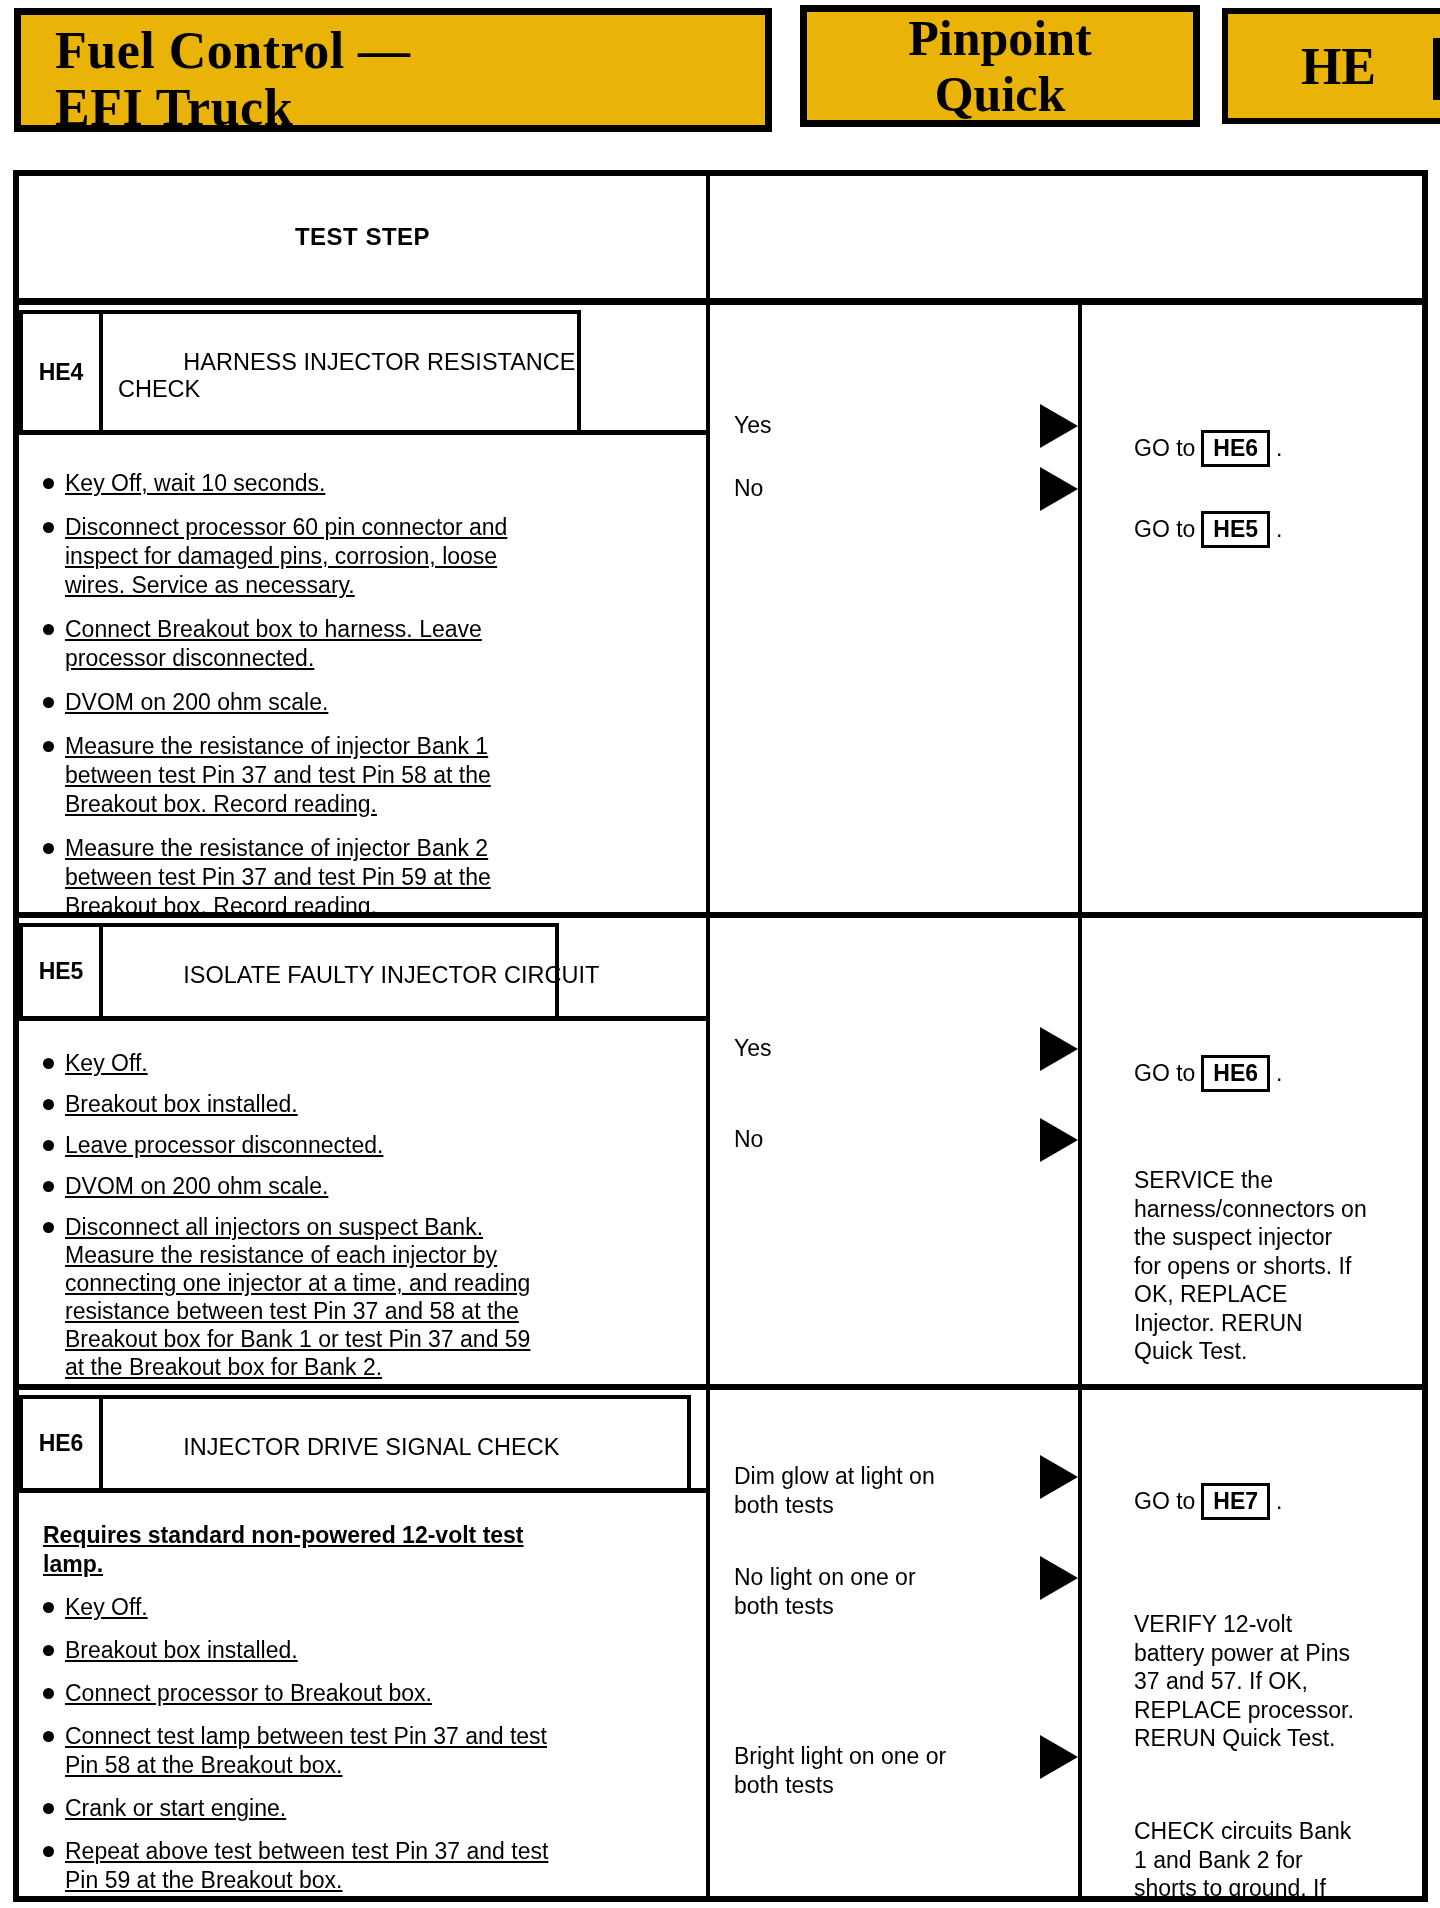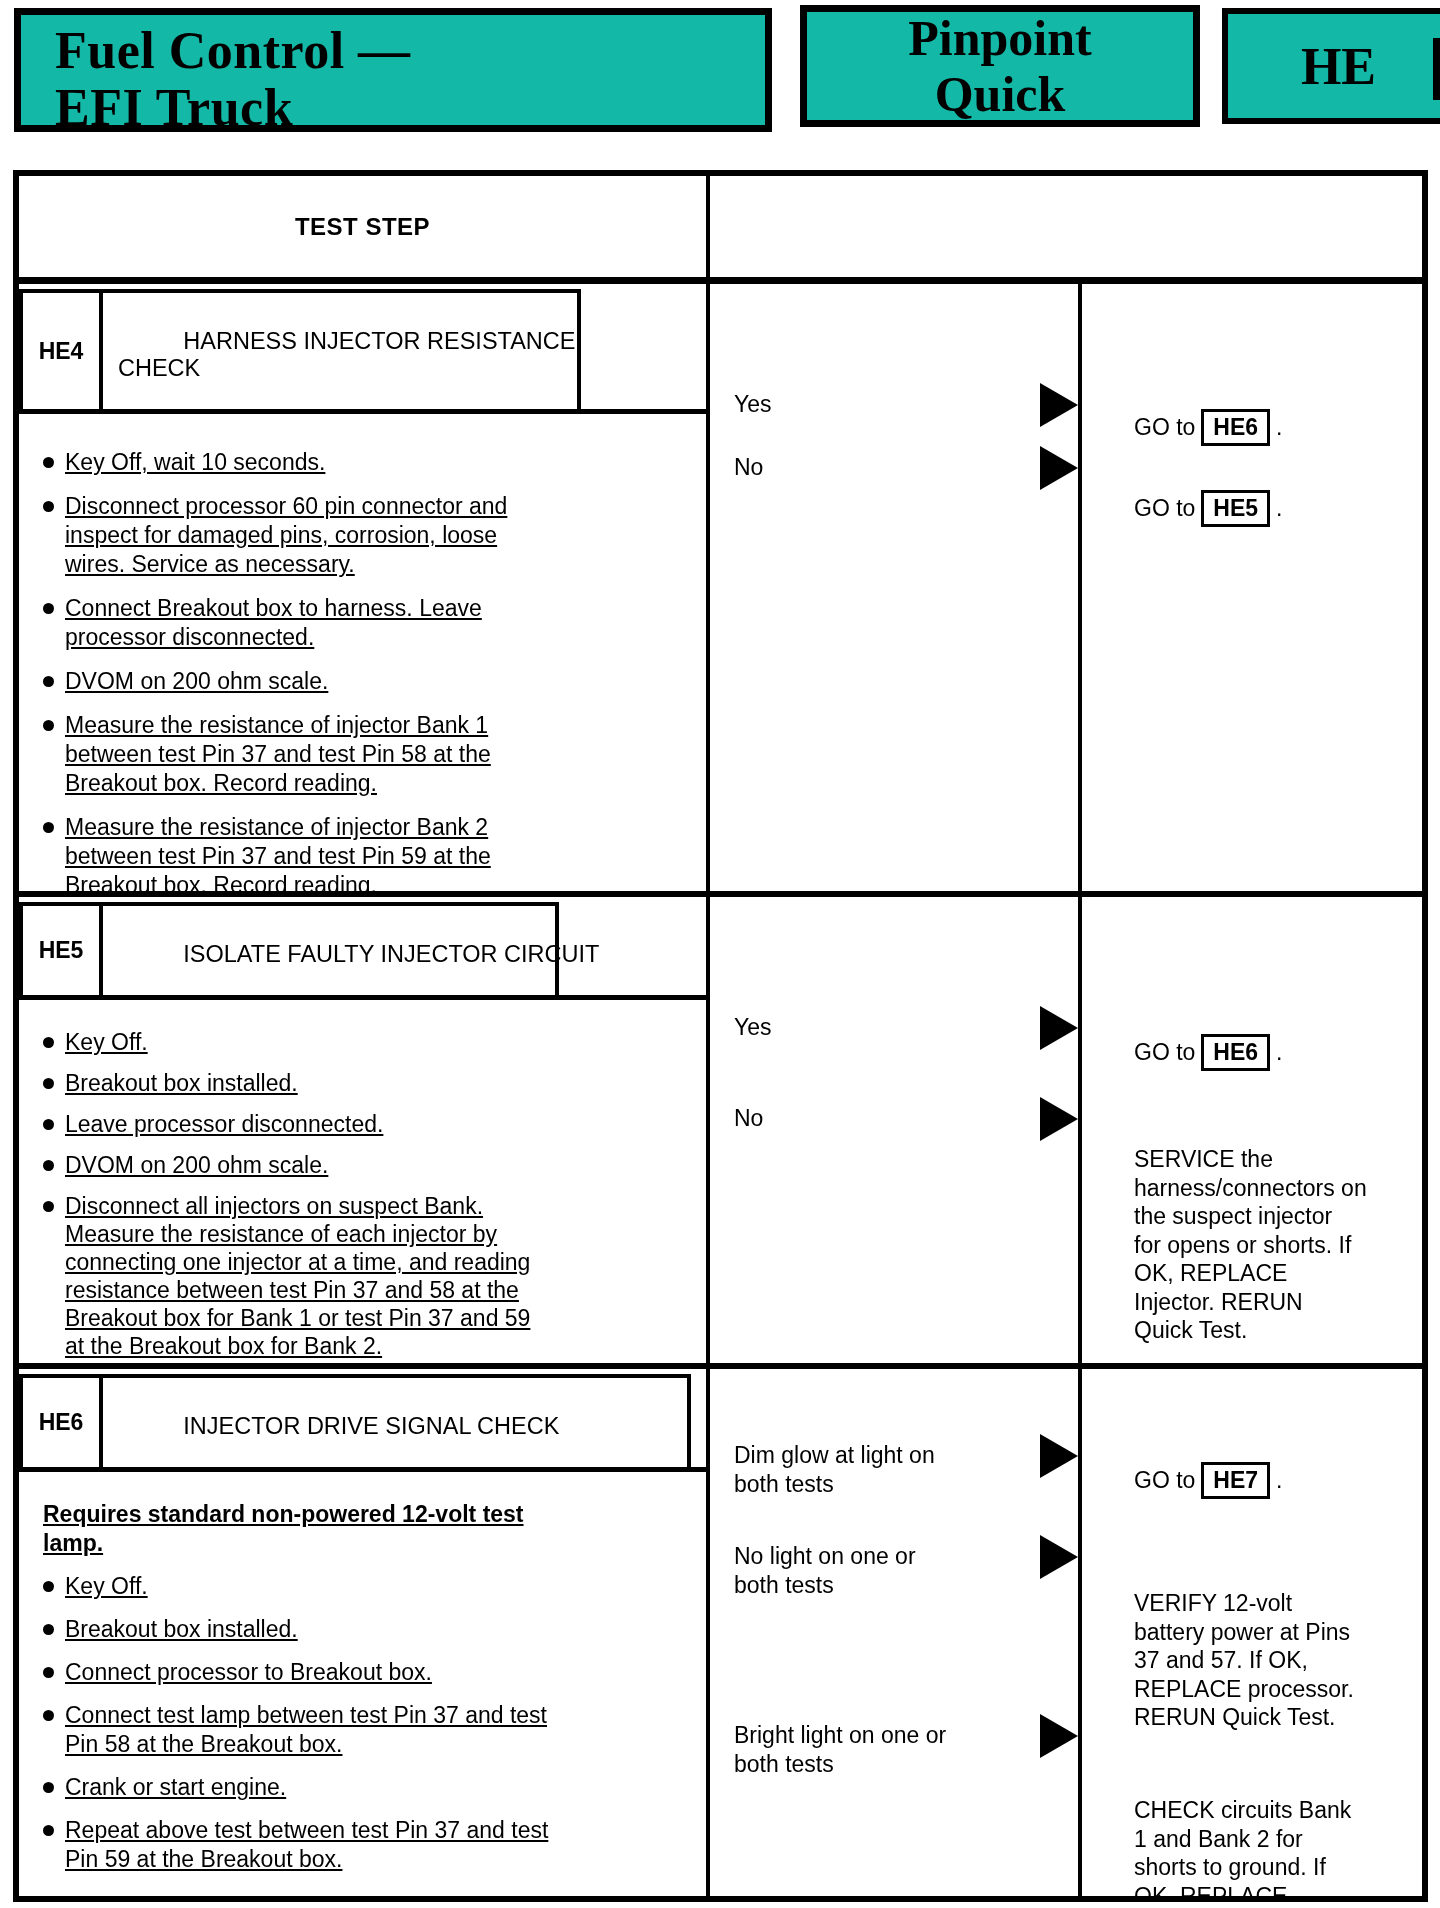--- a/index.html
+++ b/index.html
@@ -2,21 +2,21 @@
 <html><head>
 <meta charset="utf-8">
 <style>
   * { margin:0; padding:0; box-sizing:border-box; }
   html,body { background:#ffffff; }
   body {
     width:1440px; height:1908px; position:relative;
     font-family:"Liberation Sans", sans-serif; color:#000;
   }
   
-  .mast-box { position:absolute; border:7px solid #000; background:#14b8a6; }
+  .mast-box { position:absolute; border:7px solid #000; background:#eab308; }
   .mast-title { left:14px; top:8px; width:758px; height:124px; }
   .mast-title .txt {
     font-family:"Liberation Serif", serif; font-weight:700;
     font-size:52px; line-height:57px; white-space:pre;
     padding:7px 0 0 34px; letter-spacing:0.5px;
   }
   .mast-doctype { left:800px; top:5px; width:400px; height:122px;
     display:flex; align-items:center; justify-content:center; }
   .mast-doctype .txt {
     font-family:"Liberation Serif", serif; font-weight:700;
@@ -27,21 +27,21 @@
   .mast-code .txt {
     font-family:"Liberation Serif", serif; font-weight:700; font-size:52px;
   }
   .scan-artifact { position:absolute; right:0; top:38px; width:7px; height:62px; background:#000; }
 
   
   .ptable {
     position:absolute; left:13px; top:170px; width:1415px; height:1732px;
     border:6px solid #000; display:flex; flex-direction:column; background:#fff;
   }
-  .thead { display:flex; height:108px; border-bottom:7px solid #000; flex:none; }
+  .thead { display:flex; height:129px; border-bottom:7px solid #000; flex:none; }
   .th { display:flex; align-items:center; justify-content:center;
         font-weight:700; font-size:24px; letter-spacing:0.5px; }
   .th1 { width:691px; border-right:4px solid #000; }
   .th2 { width:372px; border-right:4px solid #000; position:relative; padding-right:56px; }
   .th3 { flex:1; }
   .tri { display:inline-block; width:0; height:0;
          border-top:22px solid transparent; border-bottom:22px solid transparent;
          border-left:38px solid #000; }
   .th2 .tri { position:absolute; right:3px; top:32px; }
 

